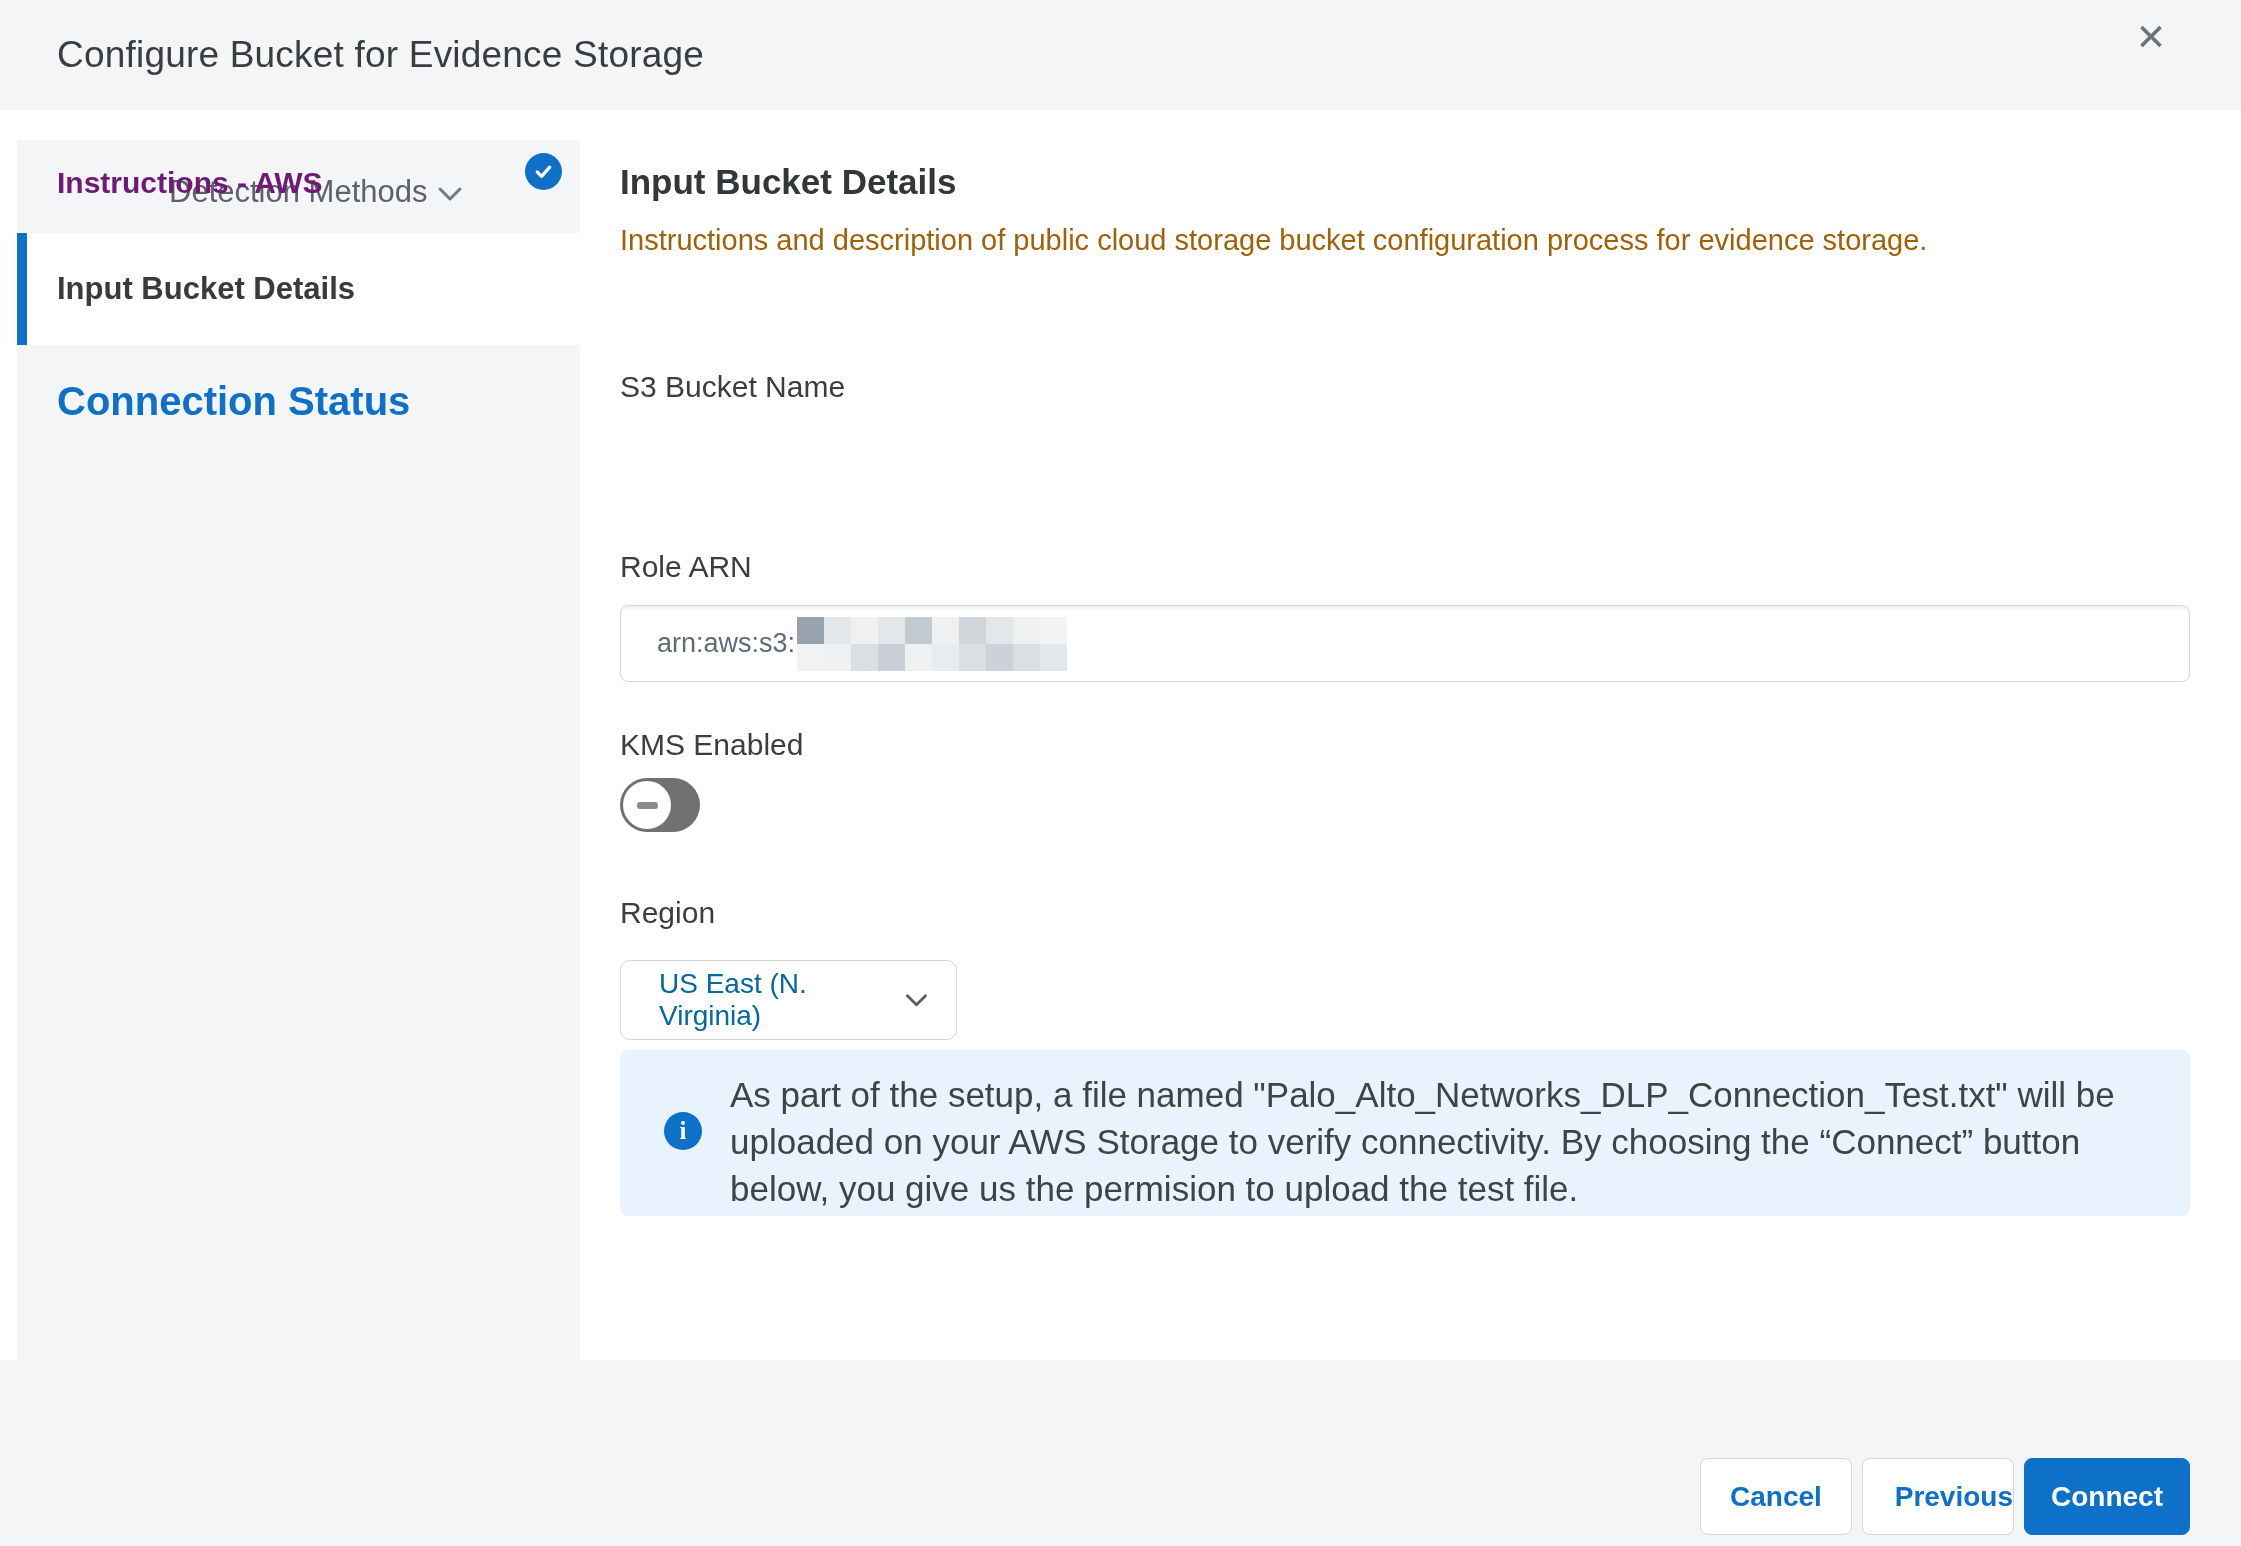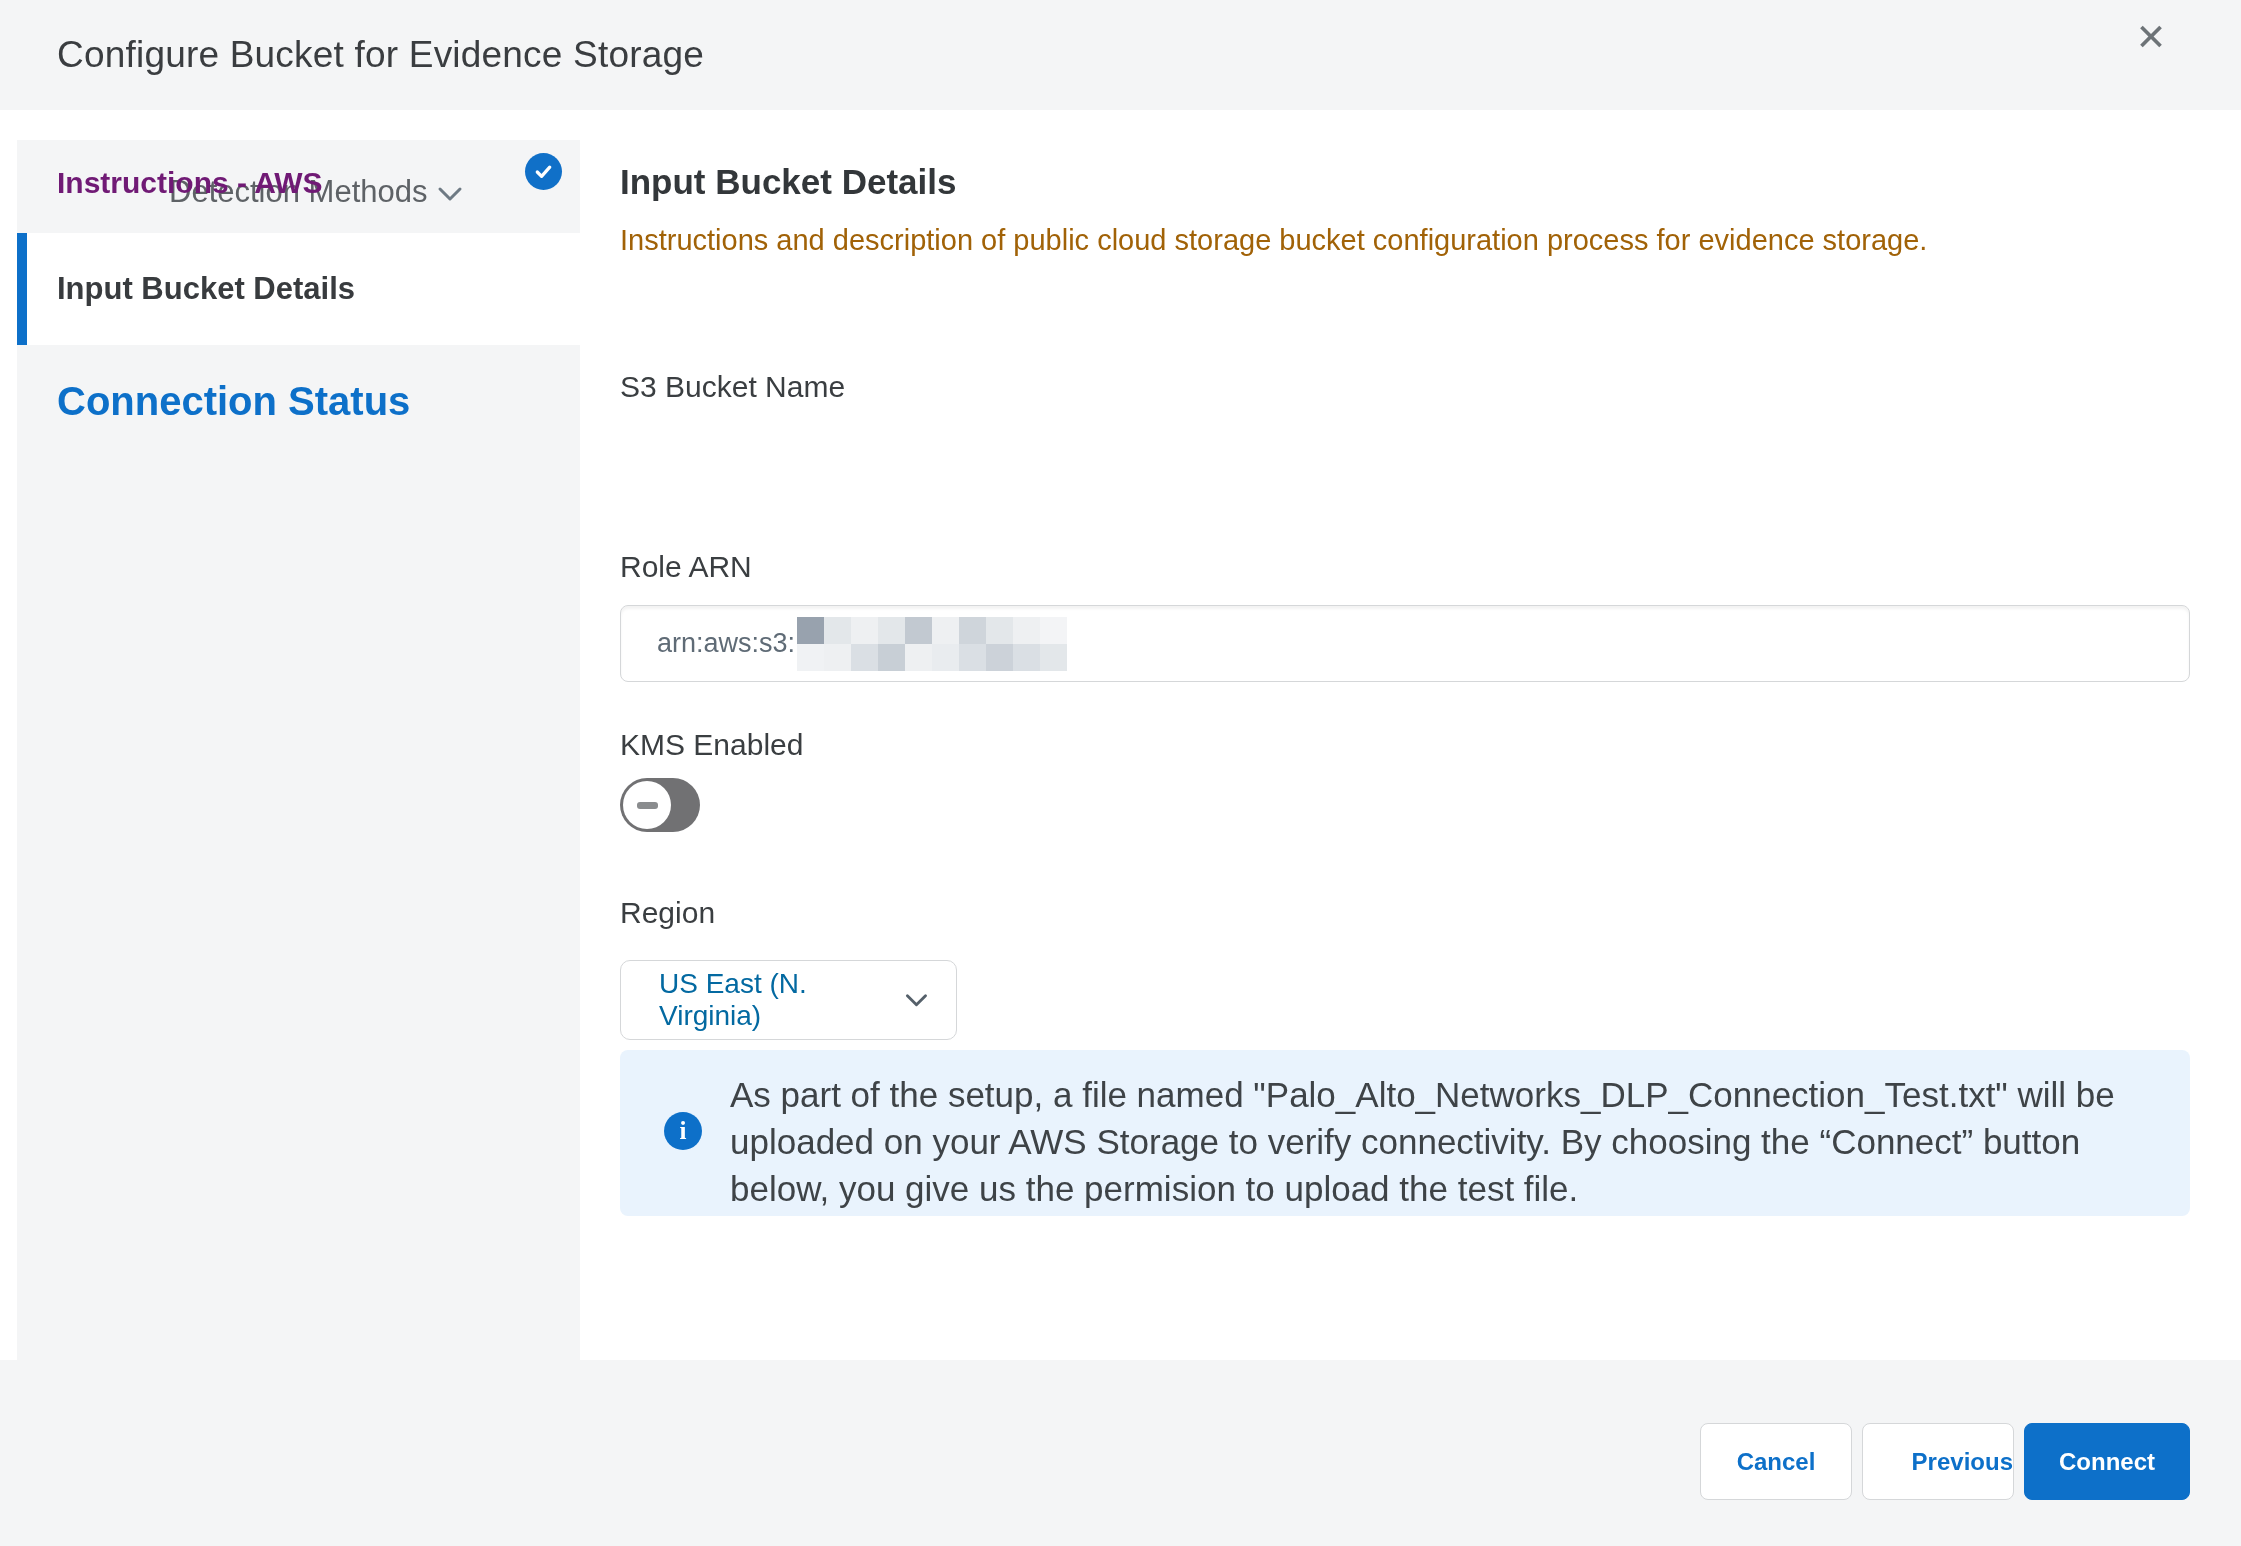--- a/index.html
+++ b/index.html
@@ -73,21 +73,21 @@
   .info-box { position:absolute; left:0; top:940px; width:1570px; height:166px; background:#e9f3fd; border-radius:8px; }
   .info-icon { position:absolute; left:44px; top:62px; width:38px; height:38px; border-radius:50%;
     background:#0d70c9; color:#ffffff; font-size:25px; font-weight:700; display:flex; align-items:center;
     justify-content:center; font-family:"Liberation Serif", serif; }
   .info-text { position:absolute; left:110px; top:21px; right:60px; font-size:35px; line-height:47px; color:#3e4347; }
 
   
   .modal-footer { position:absolute; left:0; top:1360px; width:2241px; height:186px; background:#f4f5f6; }
   .footer-buttons { position:absolute; right:51px; top:63px; display:flex; gap:10px; }
   .btn { height:77px; border-radius:8px; font-family:"Liberation Sans", sans-serif;
-    font-size:24px; font-weight:700; cursor:pointer; }
+    font-size:28px; font-weight:700; cursor:pointer;margin-top:35px; }
   .btn-secondary { background:#ffffff; border:1px solid #d5d7d9; color:#0d70c9; }
   .btn-cancel { width:152px; }
   .btn-previous { width:152px;text-align:right; }
   .btn-primary { width:166px; background:#0d70c9; border:1px solid #0d70c9; color:#ffffff; }
 </style>
 </head>
 <body>
 
 <div id="page">
 

